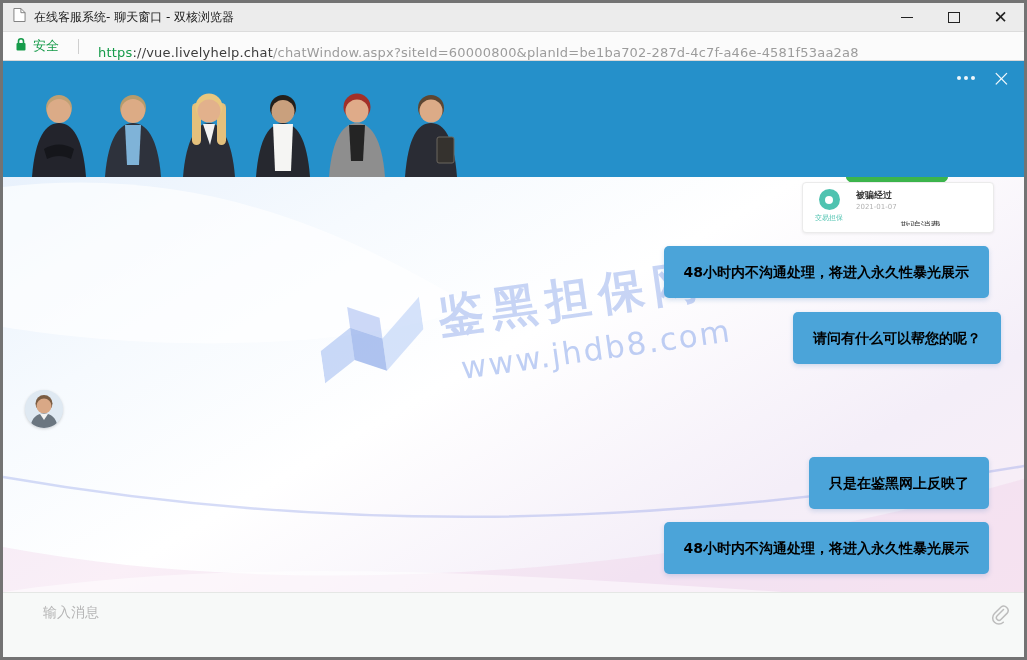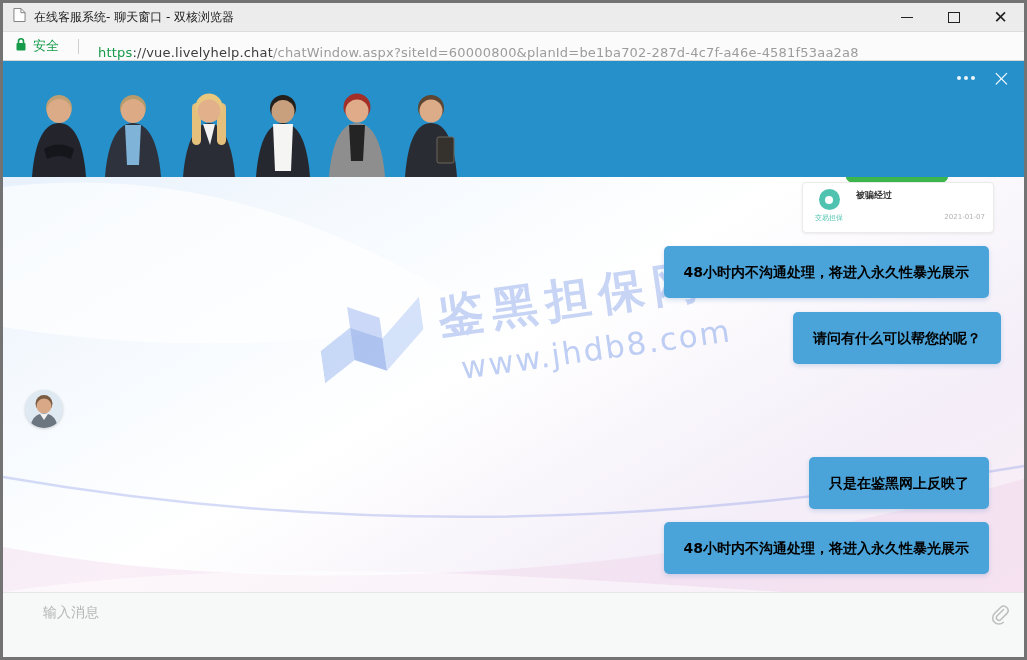--- a/index.html
+++ b/index.html
@@ -43,21 +43,21 @@
 
   .green-badge{position:absolute;left:843px;top:-14px;width:102px;height:28px;background:#3cb54c;border-radius:50%;z-index:1;}
   .notice-card{position:absolute;left:799px;top:5px;width:192px;height:51px;background:#fff;border:1px solid #ebebeb;
     border-radius:4px;box-shadow:0 1px 3px rgba(0,0,0,.07);display:flex;padding:6px 8px;gap:9px;box-sizing:border-box;z-index:2;cursor:pointer;}
   .nc-iconcol{width:36px;display:flex;flex-direction:column;align-items:center;}
   .nc-circle{width:21px;height:21px;border-radius:50%;background:#4fc3b0;position:relative;flex:none;}
   .nc-circle::after{content:"";position:absolute;left:6.5px;top:6.5px;width:8px;height:8px;border-radius:50%;background:#fff;}
   .nc-iconlabel{font-size:7px;color:#4fc3b0;margin-top:3px;white-space:nowrap;}
   .nc-texts{flex:1;overflow:hidden;}
   .nc-title{font-size:9px;color:#333;font-weight:bold;}
-  .nc-date{font-size:7px;color:#b2b2b2;margin-top:11px;text-align:right;}
+  .nc-date{font-size:7px;color:#b2b2b2;margin-top:1px;}
   .nc-desc{font-size:10px;color:#444;margin-top:8px;text-align:center;}
 
   .msg{position:absolute;border-radius:5px;font-size:14px;line-height:20px;white-space:nowrap;z-index:2;}
   .msg.right{background:#4ba4d9;color:#000000;font-weight:bold;padding:16px 20px;box-shadow:0 2px 5px rgba(60,120,180,.22);}
   .msg.left{background:#fff;color:#666;padding:17px 22px;box-shadow:0 2px 6px rgba(0,0,0,.07);}
   .m1{top:69px;right:35px;}
   .m2{top:135px;right:23px;}
   .m-left{top:207px;left:72px;}
   .m3{top:280px;right:35px;}
   .m4{top:345px;right:35px;}

